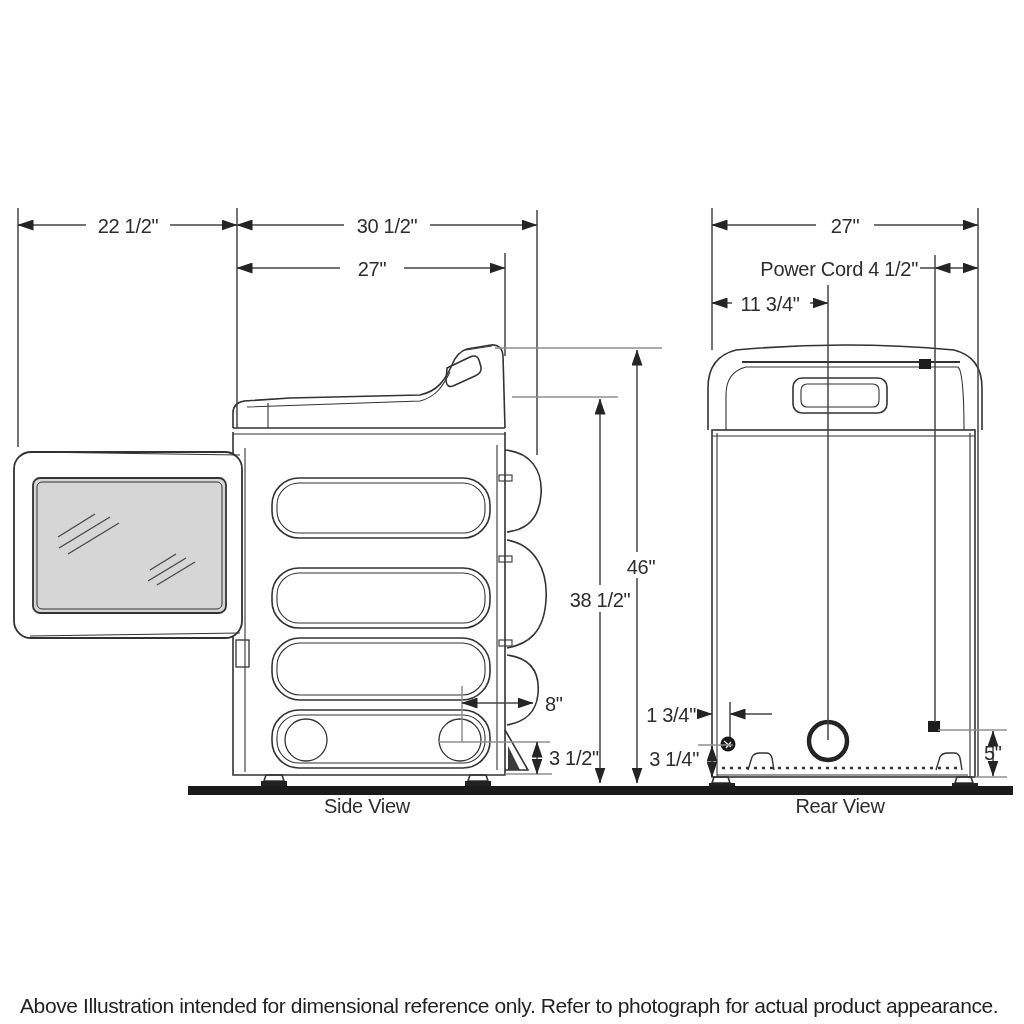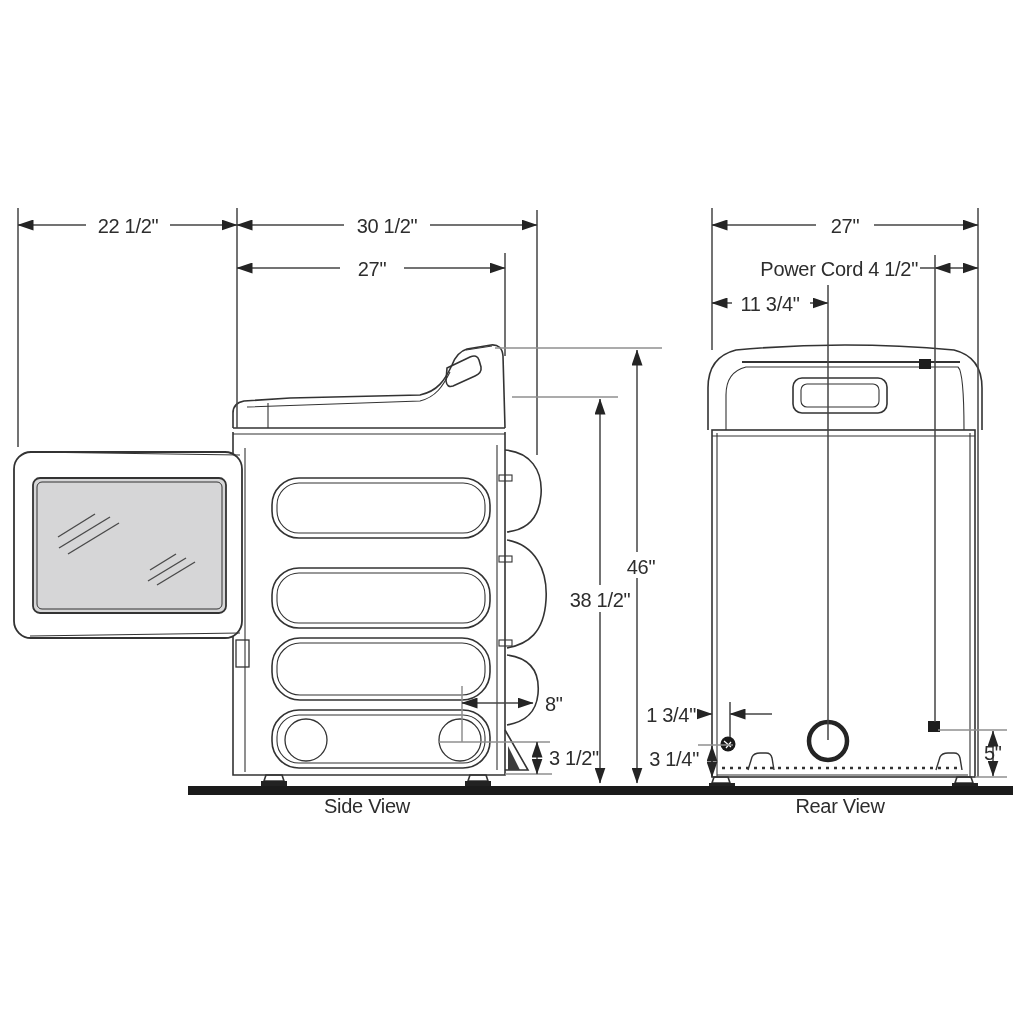--- a/index.html
+++ b/index.html
@@ -220,14 +220,15 @@
 
     <text class="dim-label" x="699" y="766" text-anchor="end">3 1/4"</text>
 
     <text class="dim-label" x="984" y="760" text-anchor="start">5"</text>
 
     <text class="view-label" x="367" y="813" text-anchor="middle">Side View</text>
     <text class="view-label" x="840" y="813" text-anchor="middle">Rear View</text>
   </g>
 </svg>
 
+<div class="disclaimer">Above Illustration intended for dimensional reference only. Refer to photograph for actual product appearance.</div>
 
 </div>
 
 </body></html>

